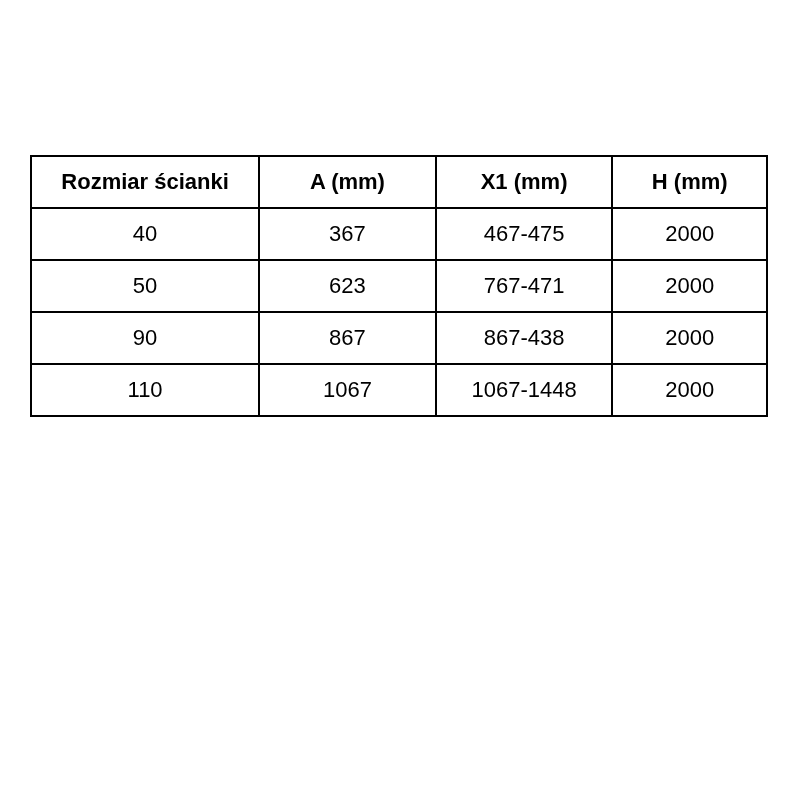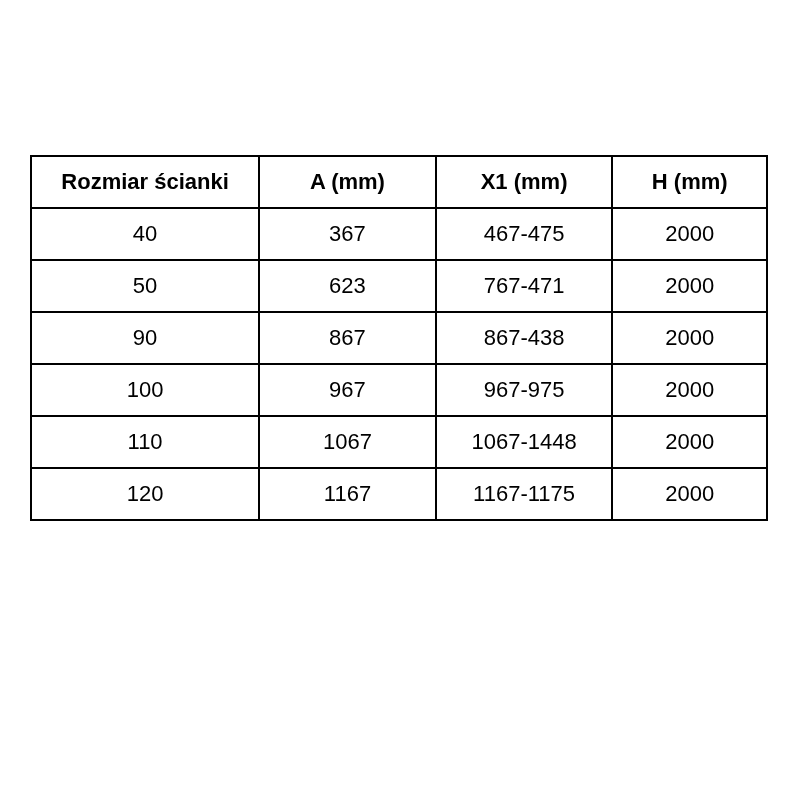--- a/index.html
+++ b/index.html
@@ -74,32 +74,20 @@
         <td>767-471</td>
         <td>2000</td>
       </tr>
       <tr>
         <td>90</td>
         <td>867</td>
         <td>867-438</td>
         <td>2000</td>
       </tr>
       <tr>
-        <td>100</td>
-        <td>967</td>
-        <td>967-975</td>
-        <td>2000</td>
-      </tr>
-      <tr>
         <td>110</td>
         <td>1067</td>
         <td>1067-1448</td>
-        <td>2000</td>
-      </tr>
-      <tr>
-        <td>120</td>
-        <td>1167</td>
-        <td>1167-1175</td>
         <td>2000</td>
       </tr>
     </tbody>
   </table>
 </div>
 
 </body></html>

